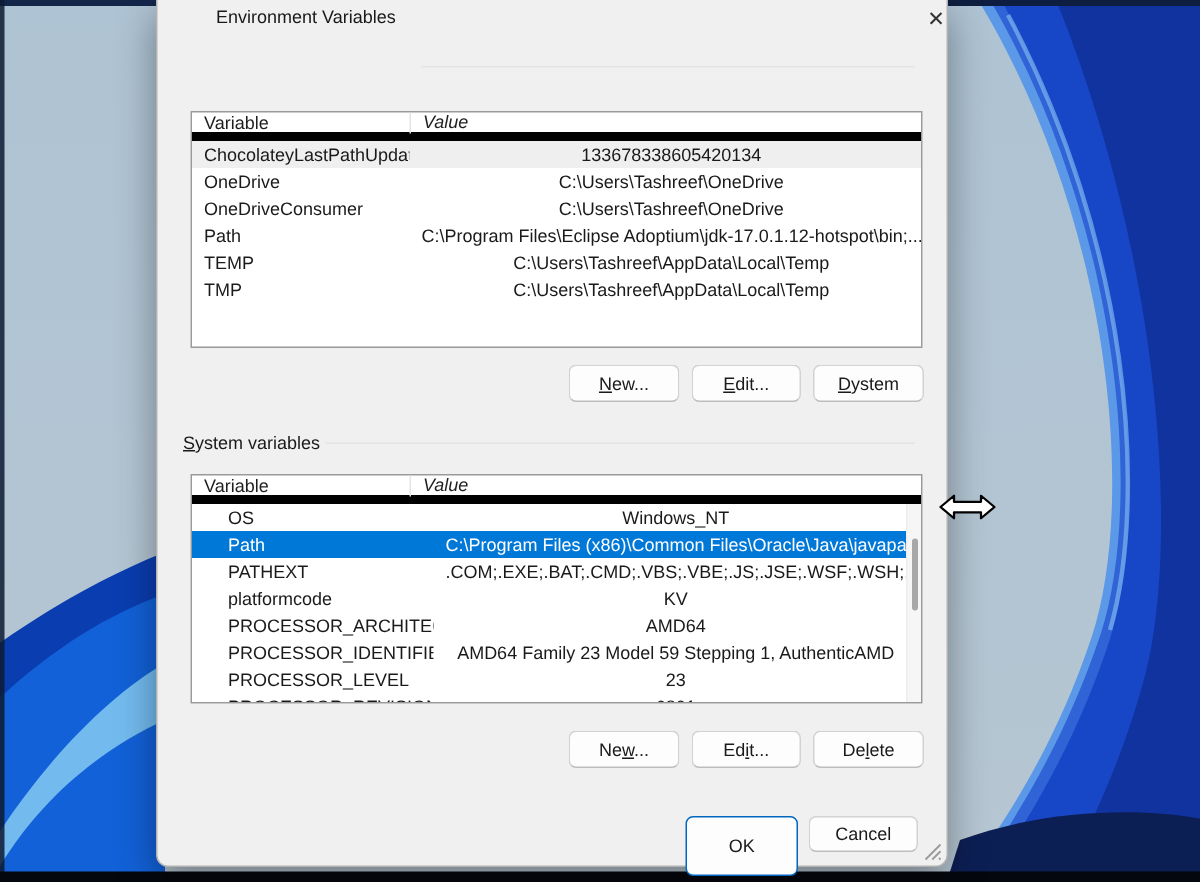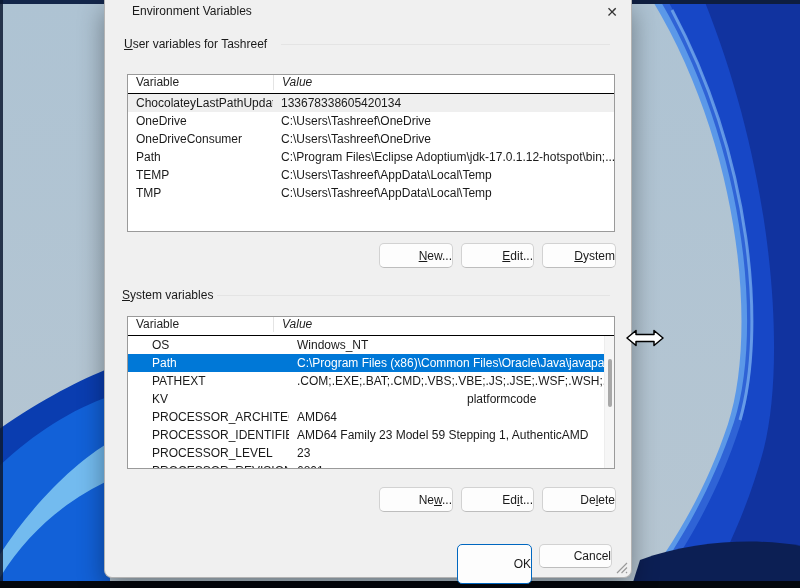--- a/index.html
+++ b/index.html
@@ -7,49 +7,49 @@
   body { font-family:"Liberation Sans", sans-serif; font-size:12px; color:#1a1a1a; position:relative; background:#b3c5d2; }
 
   .wallpaper { position:absolute; left:0; top:0; width:800px; height:588px; z-index:0; }
 
   .dialog {
     position:absolute; left:104px; top:0; width:528px; height:578px;
     background:#f0f0f0; border:1px solid #b3b3b3; border-top:none;
     border-radius:0 0 8px 8px; box-shadow:0 10px 26px rgba(0,0,0,.38);
     z-index:2;
   }
-  .titlebar { position:absolute; left:0; top:0; width:100%; height:26px; }
+  .titlebar { position:absolute; left:12px; top:0; width:100%; height:26px; }
   .title { position:absolute; left:27px; top:4px; font-size:12px; color:#191919; }
   .close-btn { position:absolute; right:6px; top:1px; width:26px; height:23px;
     background:transparent; border:none; font-size:14px; color:#333; cursor:pointer;
     font-family:"Liberation Sans", sans-serif; line-height:23px; text-align:center; }
 
   .grouplabel { position:absolute; font-size:12px; color:#1a1a1a; white-space:nowrap; z-index:3; }
   .grouplabel .mn { text-decoration:underline; }
   .hline { position:absolute; height:1px; background:#e4e4e4; z-index:2; }
 
   .listview { position:absolute; background:#fff; border:1px solid #9a9a9a; overflow:hidden; }
-  .lv-header { display:flex; height:19px; color:#1f1f1f; border-bottom:1px solid #000000; }
+  .lv-header { display:flex; height:19px; align-items:center; color:#1f1f1f; border-bottom:6px solid #000000; }
   .hcol { padding-left:8px; white-space:nowrap; }
   .hcol.name { width:145px; flex-shrink:0; }
   .hcol.value { flex:1; border-left:1px solid #e4e4e4; height:15px; line-height:15px;font-style:italic; }
   .lv-row { display:flex; height:18px; align-items:center; white-space:nowrap; }
   .cell { overflow:hidden; }
   .cell.name { width:145px; padding-left:8px; flex-shrink:0; }
-  .cell.value { flex:1; padding-left:8px; }
+  .cell.value { flex:1; padding-left:8px;text-align:center; }
   .lv-row.hover { background:#efefef; }
   .lv-row.selected { background:#0078d7; color:#fff; }
   .sys-rows .lv-row { margin-right:10px;padding-left:16px; }
 
   .vscroll { position:absolute; right:0; top:19px; bottom:0; width:10px; background:#f6f6f6; border-left:1px solid #ededed; }
   .vthumb { position:absolute; left:3px; top:23px; width:4px; height:48px; background:#a8a8a8; border-radius:2px; }
 
   .btn { position:absolute; height:25px; background:#fdfdfd; border:1px solid #d2d2d2;
     border-bottom-color:#bdbdbd; border-radius:5px; font-size:12px; color:#1a1a1a;
-    font-family:"Liberation Sans", sans-serif; cursor:pointer; text-align:right; }
+    font-family:"Liberation Sans", sans-serif; cursor:pointer; text-align:center; }
   .btn .mn { text-decoration:underline; }
   .btn.ok { border:1px solid #0067c0; }
 
   .grip { position:absolute; right:3px; bottom:3px; width:12px; height:12px; }
 
   .cursor-resize { position:absolute; left:626px; top:327px; width:38px; height:22px; z-index:5; }
 </style>
 </head>
 <body>
 
@@ -79,21 +79,20 @@
   <rect x="0" y="581" width="800" height="7" fill="#04070d"></rect>
 </svg>
 
 <div class="dialog">
 
   <div class="titlebar">
     <span class="title">Environment Variables</span>
     <button class="close-btn"><span>✕</span></button>
   </div>
 
-  <div class="grouplabel" style="left:19px; top:37px;"><span class="mn">U</span><span>ser variables for Tashreef</span></div>
   <div class="hline" style="left:176px; top:44px; right:21px;"></div>
 
   <div class="listview" style="left:22px; top:74px; width:488px; height:158px;">
     <div class="lv-header">
       <div class="hcol name">Variable</div>
       <div class="hcol value">Value</div>
     </div>
     <div class="lv-row hover">
       <div class="cell name">ChocolateyLastPathUpdate</div>
       <div class="cell value">133678338605420134</div>
@@ -139,22 +138,22 @@
       </div>
       <div class="lv-row selected">
         <div class="cell name">Path</div>
         <div class="cell value">C:\Program Files (x86)\Common Files\Oracle\Java\javapath;C:...</div>
       </div>
       <div class="lv-row">
         <div class="cell name">PATHEXT</div>
         <div class="cell value">.COM;.EXE;.BAT;.CMD;.VBS;.VBE;.JS;.JSE;.WSF;.WSH;.MSC</div>
       </div>
       <div class="lv-row">
+        <div class="cell name">platformcode</div>
         <div class="cell value">KV</div>
-        <div class="cell name">platformcode</div>
       </div>
       <div class="lv-row">
         <div class="cell name">PROCESSOR_ARCHITECTU...</div>
         <div class="cell value">AMD64</div>
       </div>
       <div class="lv-row">
         <div class="cell name">PROCESSOR_IDENTIFIER</div>
         <div class="cell value">AMD64 Family 23 Model 59 Stepping 1, AuthenticAMD</div>
       </div>
       <div class="lv-row">

